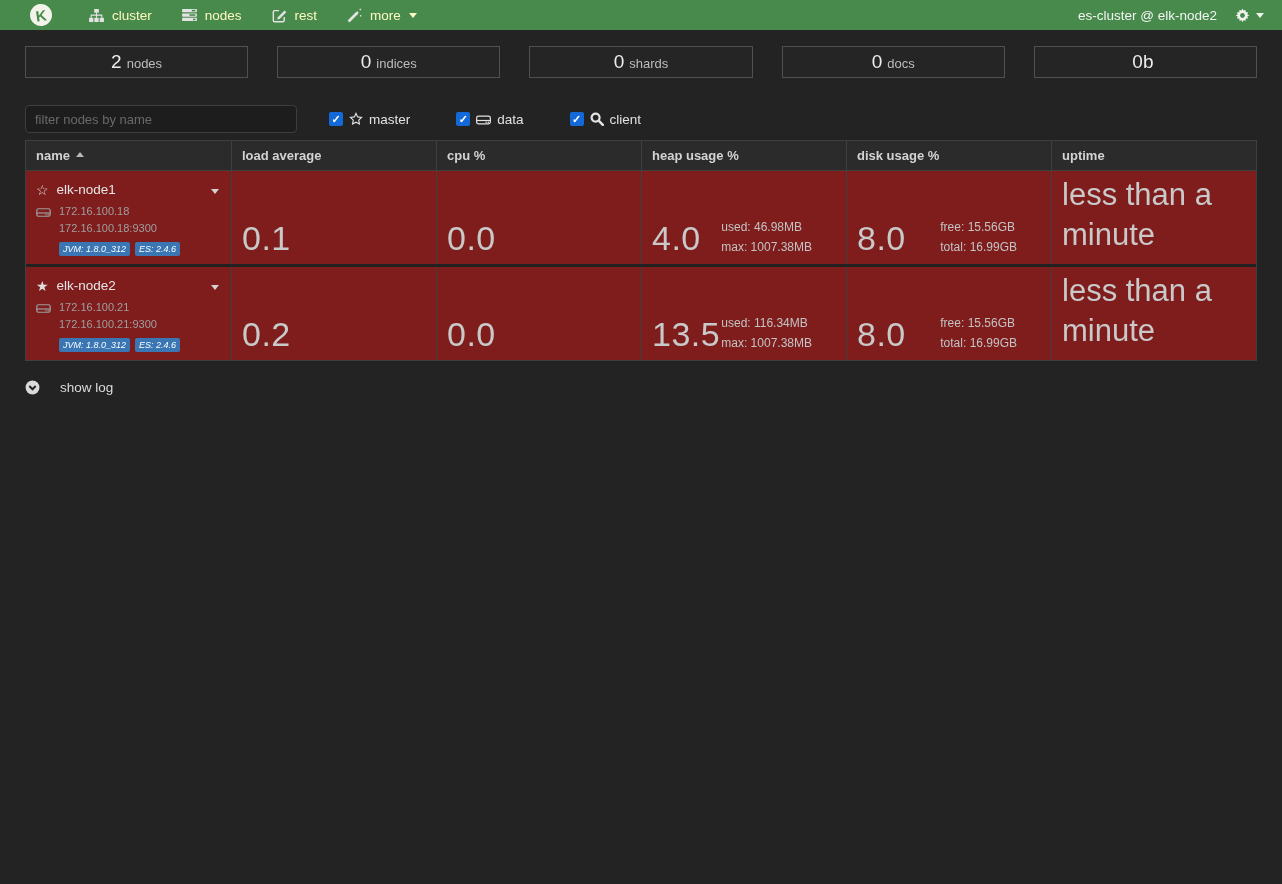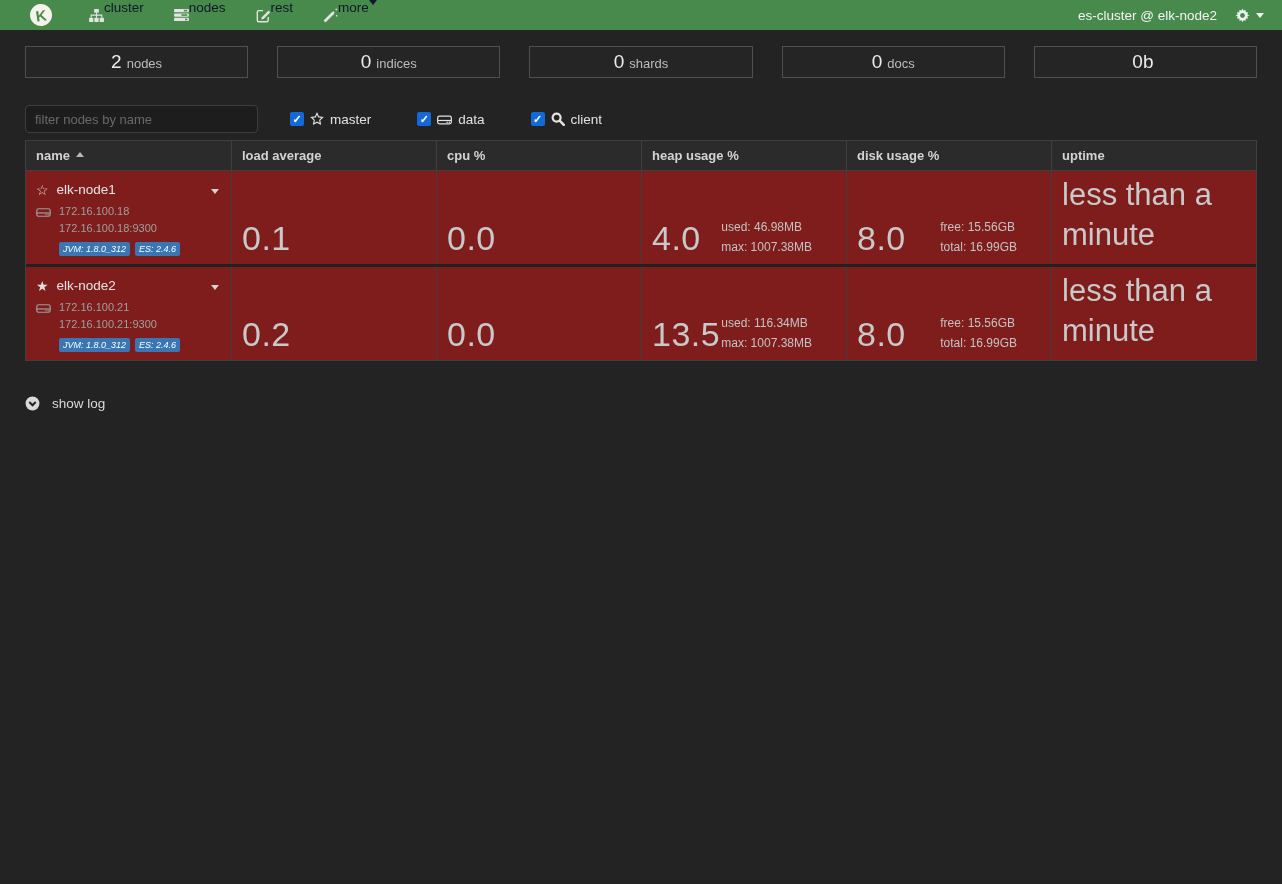--- a/index.html
+++ b/index.html
@@ -16,22 +16,22 @@
     height:30px; background:#488a4b; display:flex; align-items:center;
     color:#edf3ed; padding:0 14px;
   }
   .brand {
     width:22px; height:22px; border-radius:50%; background:#f3f3ea;
     color:#488a4b; font-weight:bold; font-size:15px;
     display:flex; align-items:center; justify-content:center;
     margin:0 22px 0 16px; transform:rotate(-8deg); cursor:pointer;
   }
   .nav-item {
-    display:flex; padding:0 15px;
-    font-size:13.5px; height:30px; cursor:pointer; color:#0f172a;
+    display:flex; align-items:center; gap:8px; padding:0 15px;
+    font-size:13.5px; height:30px; cursor:pointer; color:#fef9c3;
   }
   .nav-item svg { display:block; }
   .nav-right { margin-left:auto; display:flex; align-items:center; gap:18px;text-align:center; }
   .cluster-selector { font-size:13.5px; color:#f2f5f2; cursor:pointer; }
   .gear-wrap { display:flex; align-items:center; gap:6px; cursor:pointer; padding-right:4px; }
   .caret-down {
     width:0; height:0; display:inline-block;
     border-left:4px solid transparent; border-right:4px solid transparent;
     border-top:5px solid currentColor;
   }
@@ -43,21 +43,21 @@
   .stat-box {
     flex:1; height:32px; border:1px solid #505050; background:#252525;
     display:flex; align-items:center; justify-content:center; gap:5px;
   }
   .stat-value { font-size:19px; color:#ececec; }
   .stat-label { font-size:13px; color:#bdbdbd; margin-top:3px; }
 
   
   .filter-row { display:flex; align-items:center; margin-top:27px; height:28px; }
   .filter-input {
-    width:233px; height:28px; background:#1d1d1d; border:1px solid #3d3d3d;
+    width:272px; height:28px; background:#1d1d1d; border:1px solid #3d3d3d;
     border-radius:4px; color:#cccccc; font-size:13px; padding:0 9px;
     font-family:"Liberation Sans", sans-serif; outline:none;
   }
   .filter-input::placeholder { color:#696969; }
   .cb-group { display:flex; align-items:center; gap:6px; margin-left:32px; cursor:pointer; }
   .cb-group + .cb-group { margin-left:46px; }
   .checkbox {
     width:14px; height:14px; background:#1469d8; border-radius:2px;
     display:flex; align-items:center; justify-content:center;
   }
@@ -101,21 +101,21 @@
     padding:3px 4px 2px; border-radius:2px; white-space:nowrap;
   }
 
   
   .metric-cell { display:flex; align-items:flex-end; padding:7px 10px; }
   .big-num { font-size:34px; color:#c9c9c9; line-height:1.1; letter-spacing:0.5px; }
   .metric-sub { margin-left:auto; margin-right:24px; font-size:12px; color:#c3c3c3; line-height:20px; padding-top:3px; text-align:left; }
   .uptime-cell { padding:4px 10px; font-size:31px; color:#c9c9c9; line-height:40px; }
 
   
-  .show-log { display:flex; align-items:center; gap:12px; margin-top:35px; cursor:pointer; width:fit-content; }
+  .show-log { display:flex; align-items:center; gap:20px; margin-top:19px; cursor:pointer; width:fit-content; }
   .show-log-label { font-size:13.5px; color:#dadada; }
 </style>
 </head>
 <body>
 
 <div class="navbar">
   <div class="brand">K</div>
 
   <div class="nav-item">
     <span class="cb-icon">

